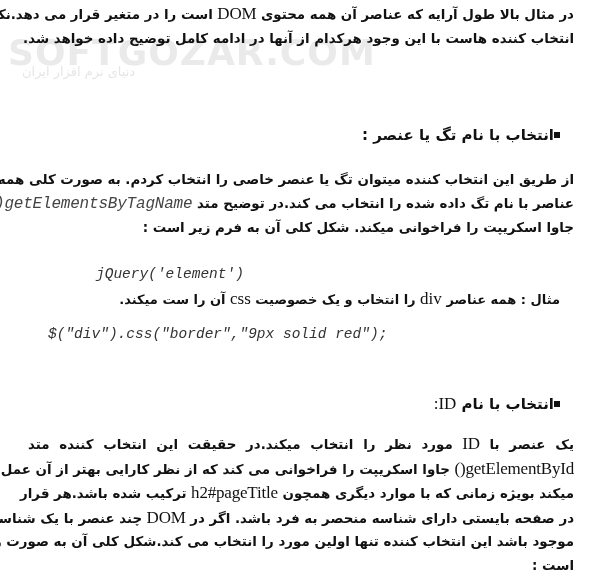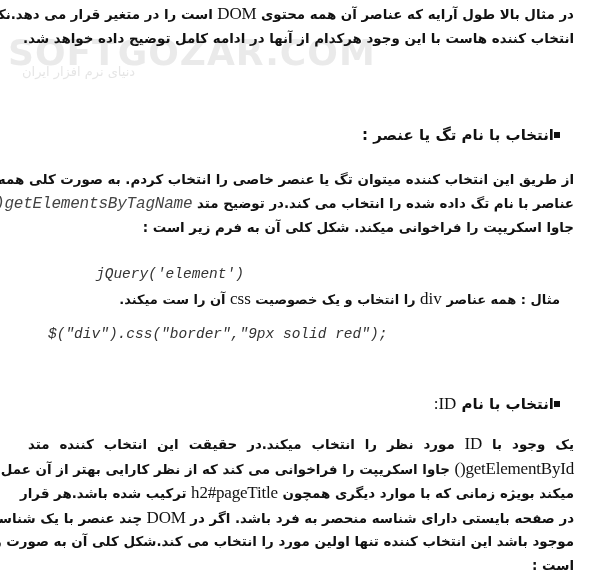--- a/index.html
+++ b/index.html
@@ -150,21 +150,21 @@
   </div>
 
   <div class="code" style="left:48px; top:326px;">$("div").css("border","9px solid red");</div>
 
   <div class="heading" style="top:394px;text-align:center;">
     <span class="bullet"></span>
     <span><span>انتخاب با نام</span> <span class="latin-h">ID:</span></span>
   </div>
 
   <div class="para" style="top:432px;">
-    <span class="line"><span>یک وجود با</span> <span class="latin">ID</span> <span>مورد نظر را انتخاب میکند.در حقیقت این انتخاب کننده متد</span></span>
+    <span class="line"><span>یک عنصر با</span> <span class="latin">ID</span> <span>مورد نظر را انتخاب میکند.در حقیقت این انتخاب کننده متد</span></span>
     <span class="line"><span class="latin">getElementById()</span> <span>جاوا اسکریپت را فراخوانی می کند که از نظر کارایی بهتر از آن عمل</span></span>
     <span class="line"><span>میکند بویژه زمانی که با موارد دیگری همچون</span> <span class="latin">h2#pageTitle</span> <span>ترکیب شده باشد.هر قرار</span></span>
     <span class="line"><span>در صفحه بایستی دارای شناسه منحصر به فرد باشد. اگر در</span> <span class="latin">DOM</span> <span>چند عنصر با یک شناسه</span></span>
     <span class="line">موجود باشد این انتخاب کننده تنها اولین مورد را انتخاب می کند.شکل کلی آن به صورت زیر</span>
     <span class="line last">است :</span>
   </div>
 
 </div>
 
 </body></html>

